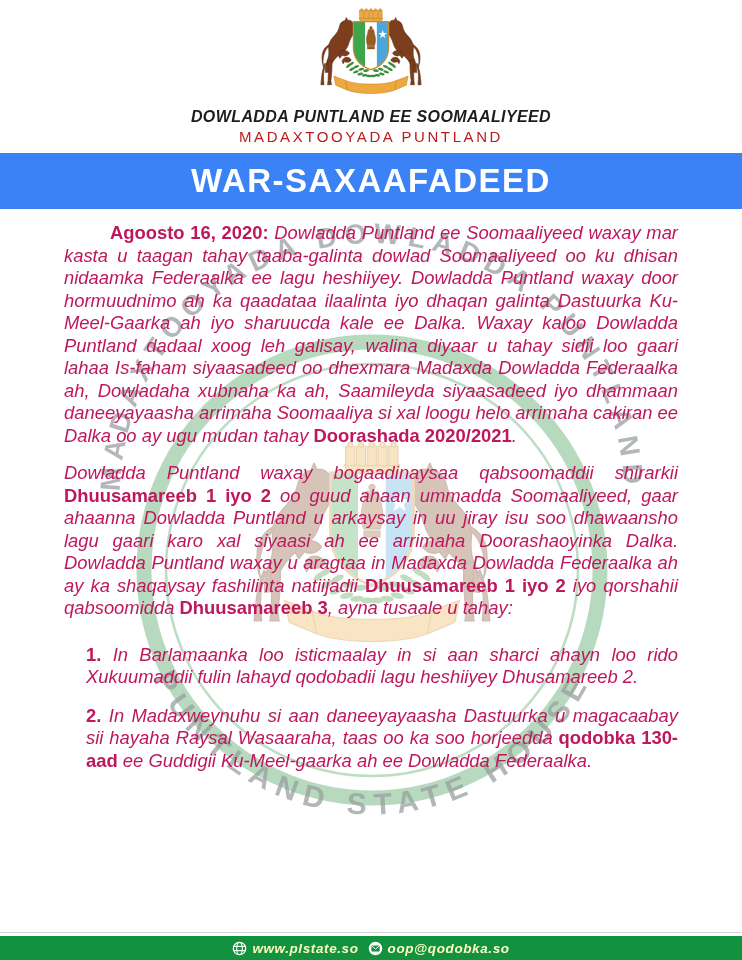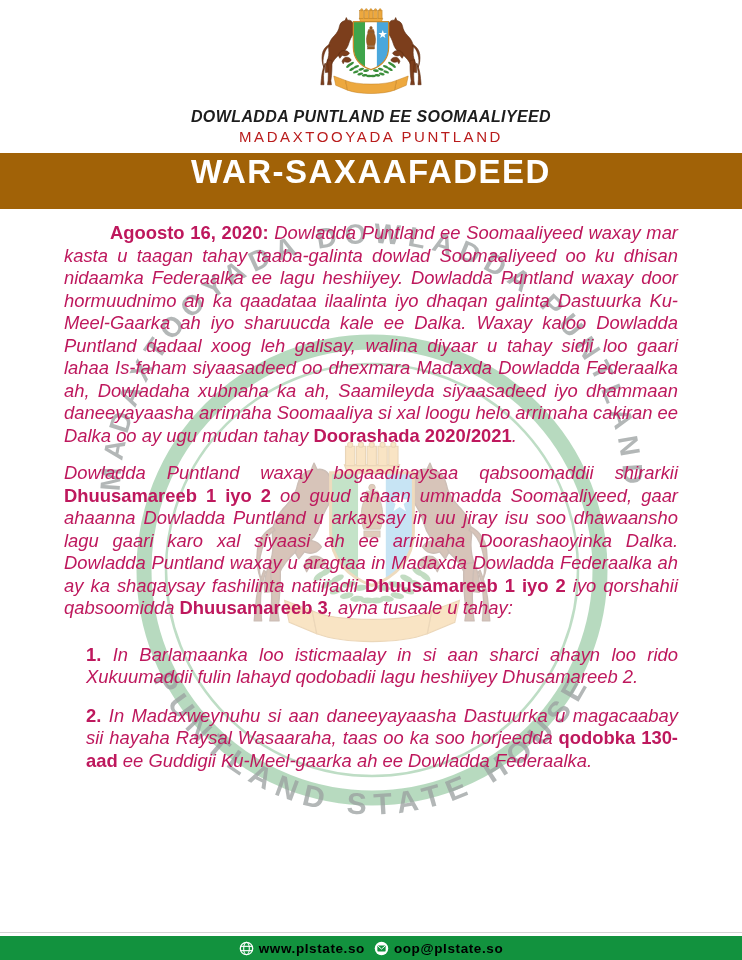--- a/index.html
+++ b/index.html
@@ -20,21 +20,21 @@
     margin-top:8px; font-weight:bold; font-style:italic;
     font-size:16px; letter-spacing:.4px; color:#1d1d1d;text-align:center;
   }
   .header-subtitle {
     margin-top:2px; font-size:15px; letter-spacing:2.6px; color:#b91c1c;
   }
 
   
   .banner {
     position:relative; z-index:1; margin-top:8px; height:56px;
-    background:#a16207; display:flex; align-items:flex-start; justify-content:center;
+    background:#3b82f6; display:flex; align-items:center; justify-content:center;
   }
   .banner-title {
     color:#ffffff; font-weight:bold; font-size:33px; letter-spacing:1.5px;
   }
 
   
   .doc-body {
     position:relative; z-index:1; margin:13px 64px 0 64px;
     font-style:italic; font-size:18.4px; line-height:22.5px;
     text-align:justify; color:#be185d;
@@ -45,21 +45,21 @@
   .press-list { margin:24px 0 0 22px; }
   .list-item { margin:0 0 16px 0; }
 
   
   .footer-hairline { position:absolute; left:0; right:0; bottom:27px; height:1px; background:#d4d4d4; z-index:2; }
   .footer {
     position:absolute; left:0; right:0; bottom:0; height:24px; z-index:2;
     background:#12923E; display:flex; align-items:center; justify-content:center; gap:9px;
   }
   .footer-item { display:flex; align-items:center; gap:5px; }
-  .footer-text { color:#000000; font-weight:bold; font-size:13.5px; letter-spacing:.6px; }
+  .footer-text { color:#fef9c3; font-weight:bold; font-size:13.5px; letter-spacing:.6px;font-style:italic; }
 </style>
 </head>
 <body>
 
 <div class="page">
 
   <svg width="0" height="0" style="position:absolute" aria-hidden="true">
     <defs>
       <clipPath id="shieldClip">
         <path d="M42,16 H78 V42 C78,54 70,61.5 60,65 C50,61.5 42,54 42,42 Z"></path>
@@ -197,17 +197,17 @@
         <line x1="-6.4" y1="2.3" x2="6.4" y2="2.3" stroke="#ffffff" stroke-width="1.2"></line>
       </svg>
       <span class="footer-text">www.plstate.so</span>
     </span>
     <span class="footer-item">
       <svg width="15" height="15" viewBox="-8 -8 16 16">
         <circle r="7.2" fill="#ffffff"></circle>
         <rect x="-4.4" y="-3.1" width="8.8" height="6.2" rx="0.8" fill="#12923E"></rect>
         <path d="M-4.4,-3.1 L0,0.6 L4.4,-3.1" fill="none" stroke="#ffffff" stroke-width="1"></path>
       </svg>
-      <span class="footer-text">oop@plstate.so</span>
+      <span class="footer-text">oop@qodobka.so</span>
     </span>
   </div>
 
 </div>
 
 </body></html>

